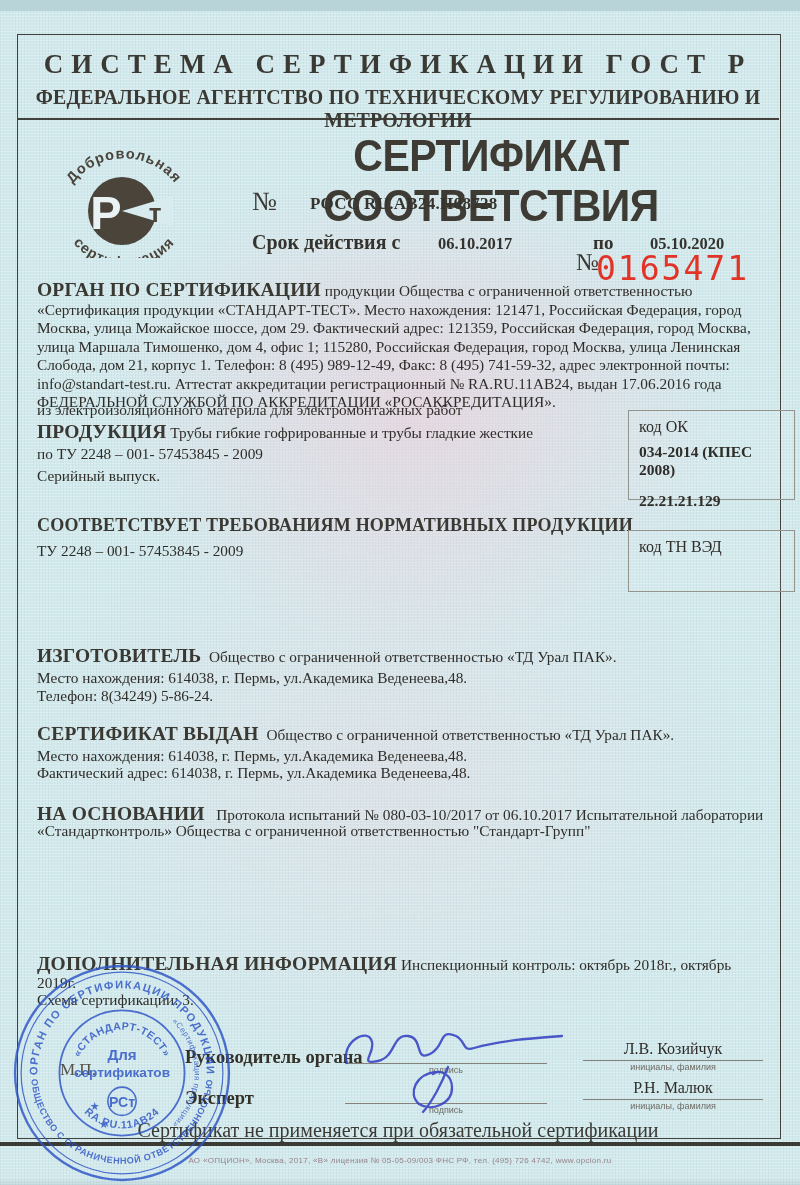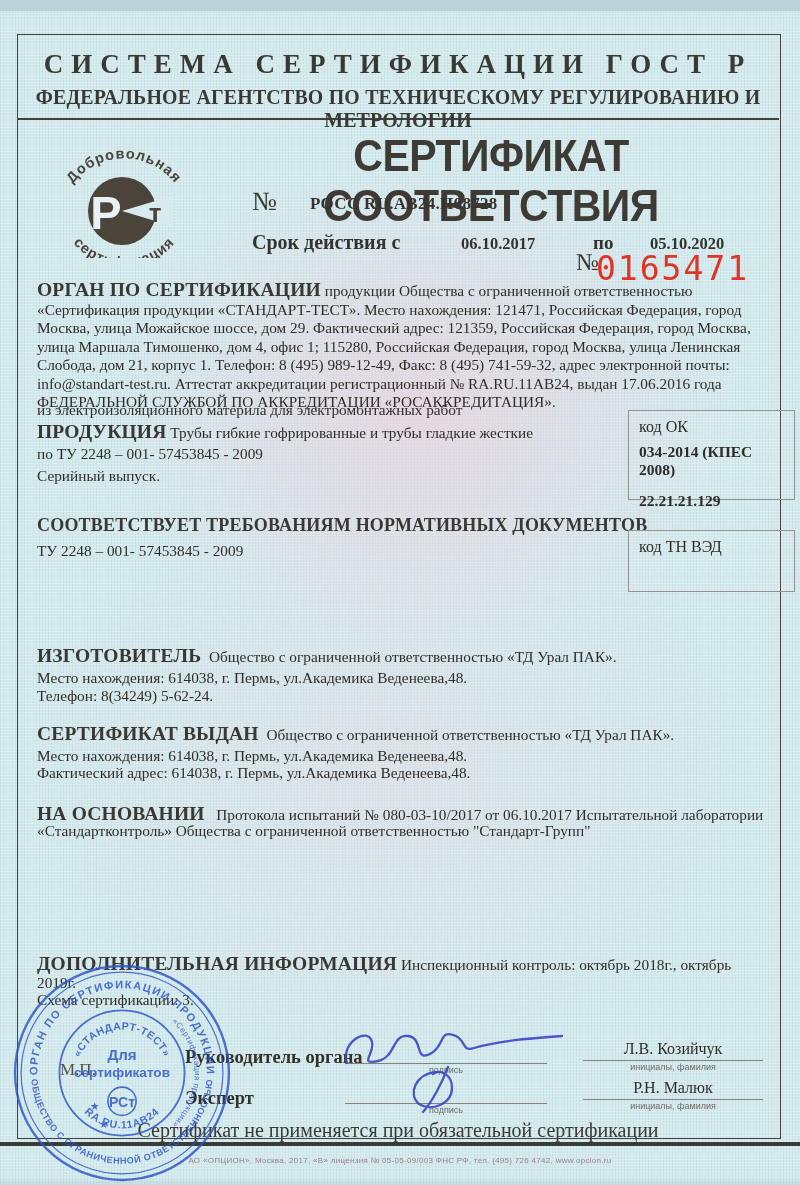--- a/index.html
+++ b/index.html
@@ -26,21 +26,21 @@
   .hdr-l1{margin-top:15px;font-size:27px;font-weight:bold;letter-spacing:8px;color:#3b3933;}
   .hdr-l2{margin-top:6px;font-size:20.5px;font-weight:bold;letter-spacing:.2px;color:#3b3933;
     transform:scaleX(.97);transform-origin:center;}
   .abs{position:absolute;}
   .title{left:202px;top:120px;width:578px;text-align:center;
     font-family:"Liberation Sans", sans-serif;font-weight:bold;font-size:41px;
     letter-spacing:-.5px;color:#3e3a34;transform:scaleY(1.07);transform-origin:top;}
   .no-sign{left:252px;top:176px;font-size:26px;color:#3a3832;}
   .no-val{left:310px;top:183px;font-size:17px;font-weight:bold;letter-spacing:.3px;}
   .valid-label{left:252px;top:220px;font-size:20px;font-weight:bold;}
-  .valid-from{left:461px;top:223px;font-size:16.5px;font-weight:bold;text-align:center;}
+  .valid-from{left:438px;top:223px;font-size:16.5px;font-weight:bold;text-align:center;}
   .valid-po{left:593px;top:221px;font-size:19px;font-weight:bold;}
   .valid-to{left:650px;top:223px;font-size:16.5px;font-weight:bold;}
   .fno-sign{left:576px;top:238px;font-size:24px;color:#3a3832;}
   .fno{left:596px;top:238px;font-family:"DejaVu Sans Mono", monospace;
     font-size:33px;letter-spacing:2px;color:var(--red);}
   .sect{left:37px;width:734px;font-size:15.3px;line-height:18.5px;color:#2f2d29;}
   .sh{font-family:"Liberation Serif", serif;font-weight:bold;font-size:19.5px;
     letter-spacing:.2px;color:#3a3832;}
   .sh-sm{font-size:18px;}
   .org{top:270px;}
@@ -125,33 +125,33 @@
     <div>Серийный выпуск.</div>
   </div>
 
   <div class="abs codebox ok">
     <div>код ОК</div>
     <div class="cv1">034-2014 (КПЕС 2008)</div>
     <div class="cv2">22.21.21.129</div>
   </div>
 
   <div class="abs sect conf">
-    <div class="sh sh-sm">СООТВЕТСТВУЕТ ТРЕБОВАНИЯМ НОРМАТИВНЫХ ДОКУМЕНТОВ</div>
+    <div class="sh sh-sm">СООТВЕТСТВУЕТ ТРЕБОВАНИЯМ НОРМАТИВНЫХ ПРОДУКЦИИ</div>
     <div class="sub">ТУ 2248 – 001- 57453845 - 2009</div>
   </div>
 
   <div class="abs codebox tnved">
     <div>код ТН ВЭД</div>
   </div>
 
   <div class="abs sect manu">
     <div class="hline"><span class="sh">ИЗГОТОВИТЕЛЬ</span>
       &nbsp;<span>Общество с ограниченной ответственностью «ТД Урал ПАК».</span></div>
     <div>Место нахождения: 614038, г. Пермь, ул.Академика Веденеева,48.</div>
-    <div>Телефон: 8(34249) 5-62-24.</div>
+    <div>Телефон: 8(34249) 5-86-24.</div>
   </div>
 
   <div class="abs sect issued">
     <div class="hline"><span class="sh">СЕРТИФИКАТ ВЫДАН</span>
       &nbsp;<span>Общество с ограниченной ответственностью «ТД Урал ПАК».</span></div>
     <div>Место нахождения: 614038, г. Пермь, ул.Академика Веденеева,48.</div>
     <div>Фактический адрес: 614038, г. Пермь, ул.Академика Веденеева,48.</div>
   </div>
 
   <div class="abs sect basis">

